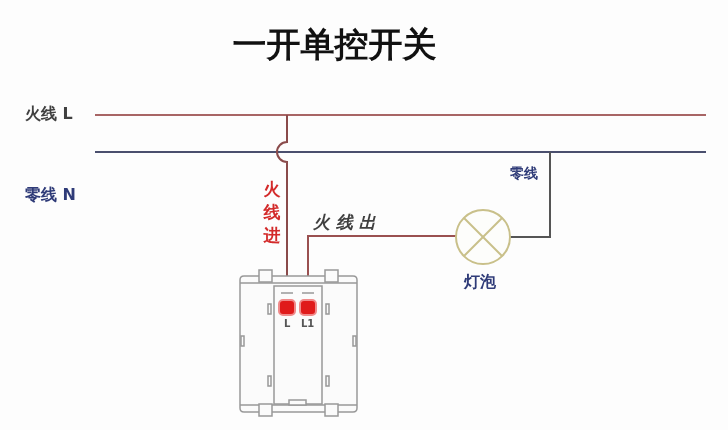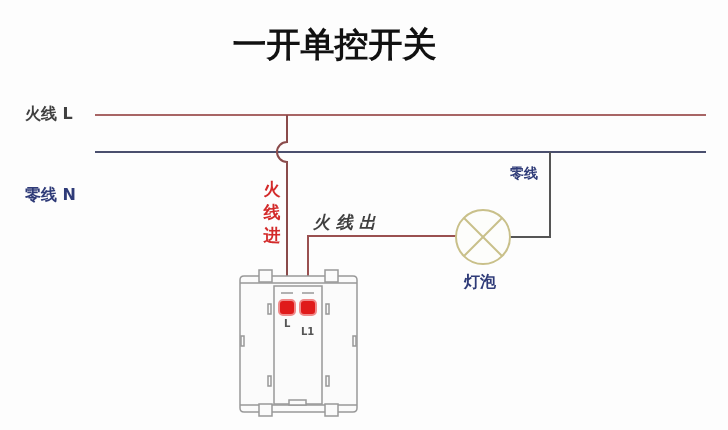--- a/index.html
+++ b/index.html
@@ -85,13 +85,13 @@
   <span>进</span>
 </div>
 
 <div class="lbl red" style="left:313px; top:211px; font-size:17px;font-style:italic;">火 线 出</div>
 
 <div class="lbl blue" style="left:510px; top:165px; font-size:14px;">零线</div>
 
 <div class="lbl blue" style="left:464px; top:272px; font-size:16px;text-align:center;">灯泡</div>
 
 <div class="term-lbl" style="left:284px; top:318px;">L</div>
-<div class="term-lbl" style="left:301px; top:326px;">L1</div>
+<div class="term-lbl" style="left:301px; top:318px;">L1</div>
 
 </body></html>

